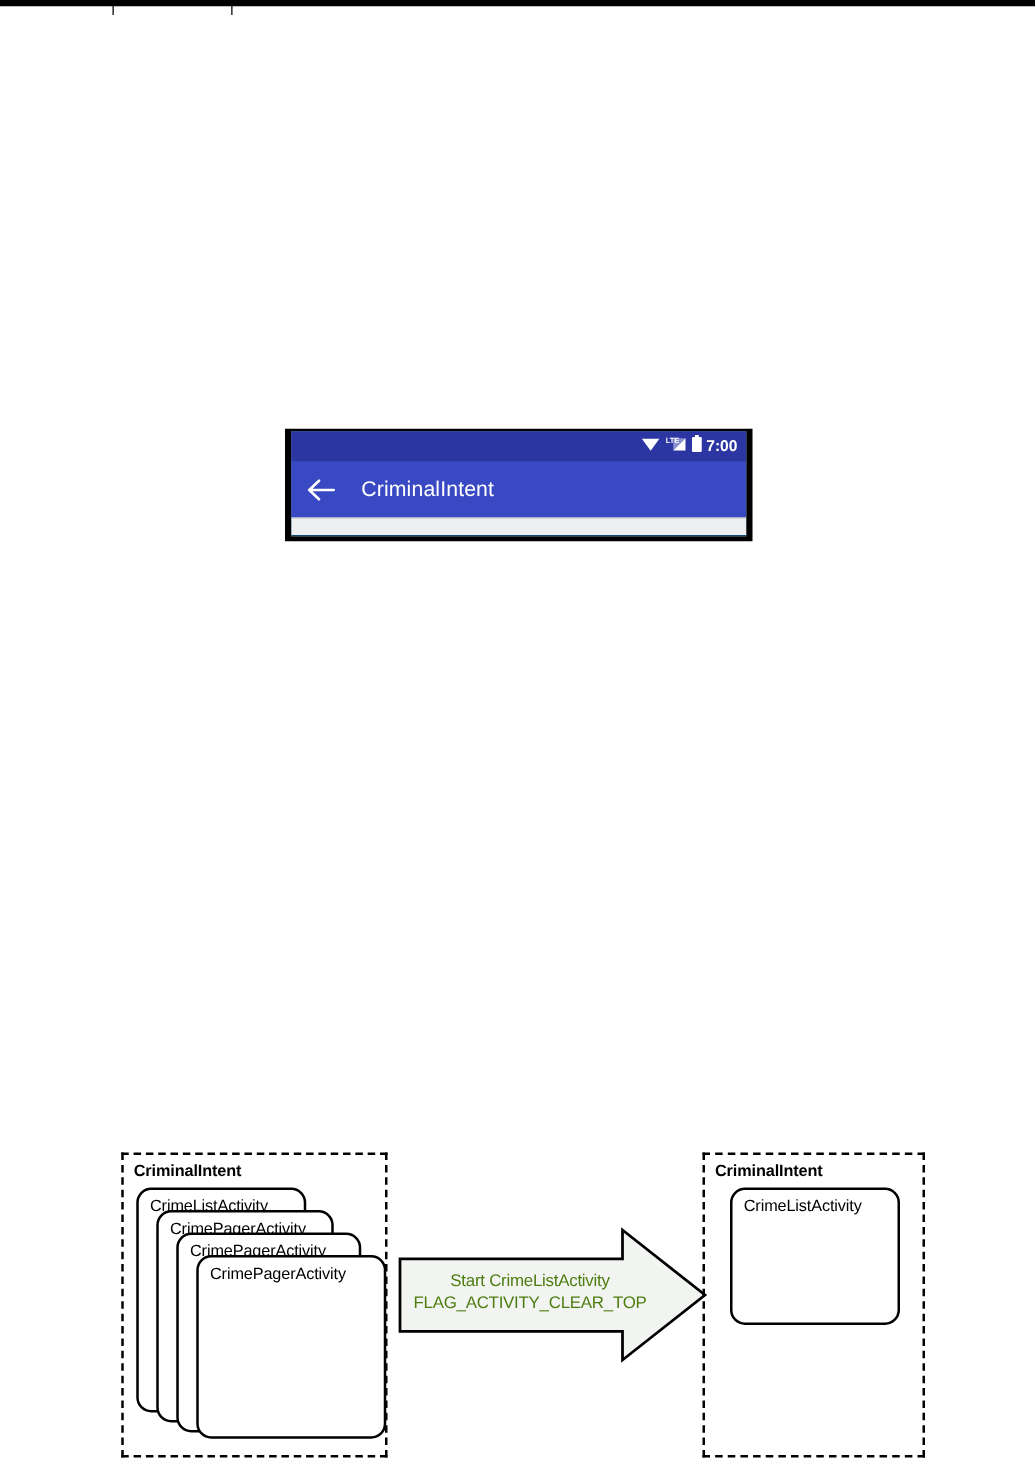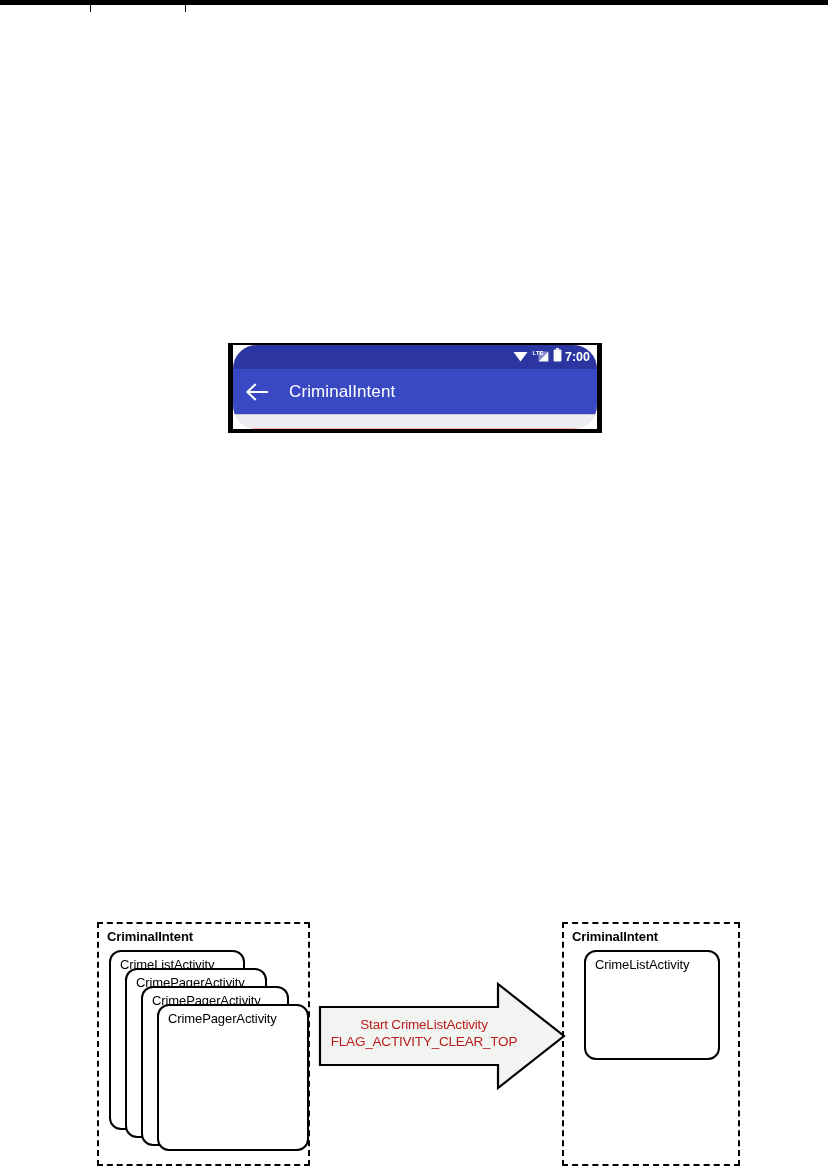--- a/index.html
+++ b/index.html
@@ -44,23 +44,22 @@
     border-left: 5px solid #000000;
     border-right: 5px solid #000000;
     border-top: 2px solid #000000;
     border-bottom: 4px solid #000000;
     box-sizing: border-box;
   }
   .phone-inner {
     position: relative;
     width: 100%;
     height: 100%;
-    background: #fca5a5;
+    background: #0c4a6e;
     overflow: hidden;
-    border-radius: 24px;
   }
 
   .status-bar {
     position: absolute;
     left: 0; top: 0;
     width: 100%;
     height: 24px;
     background: #2b36a3;
     display: flex;
     align-items: center;
@@ -200,21 +199,21 @@
     height: 110px;
   }
   .flow-arrow svg { display: block; }
   .arrow-caption {
     position: absolute;
     left: 0;
     top: 36px;
     width: 212px;
     text-align: center;
     font-size: 13.5px;
-    color: #b91c1c;
+    color: #4d7c0f;
     line-height: 1.24;
     letter-spacing: -0.2px;
     pointer-events: none;
   }
   .arrow-caption .ln { display: block; white-space: nowrap; }
 </style>
 </head>
 <body>
 
 <div class="page-top-rule">

